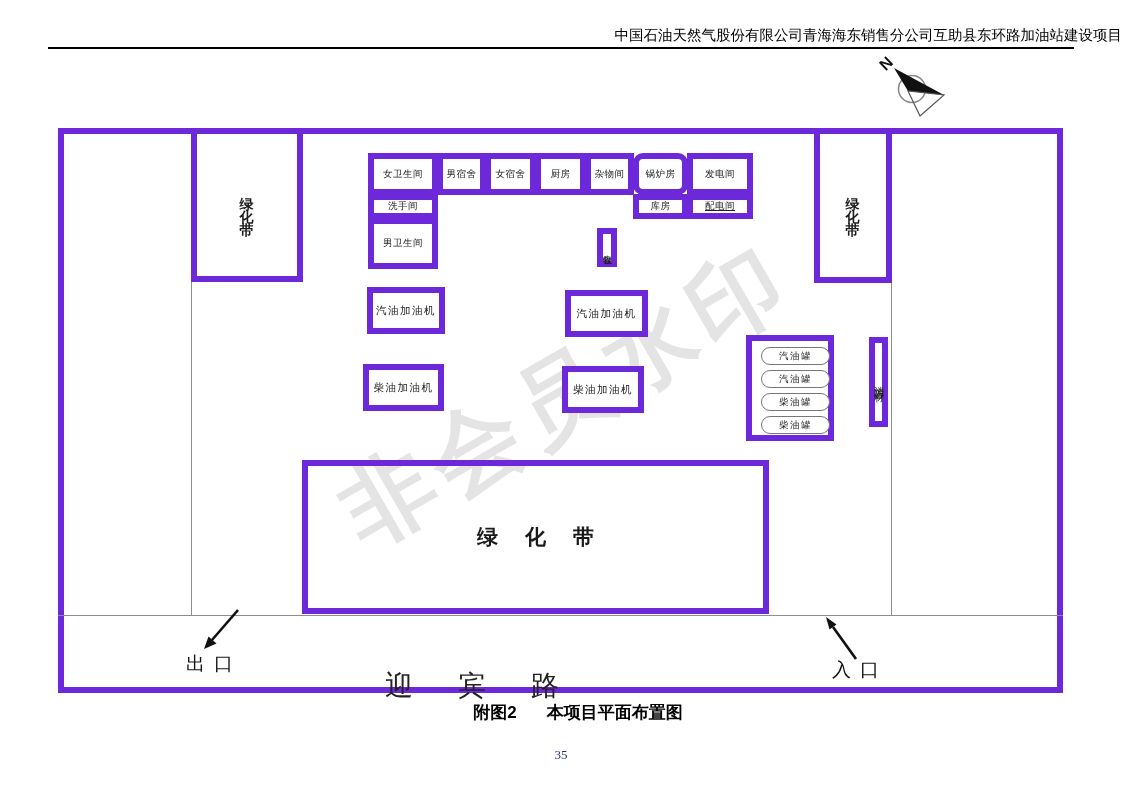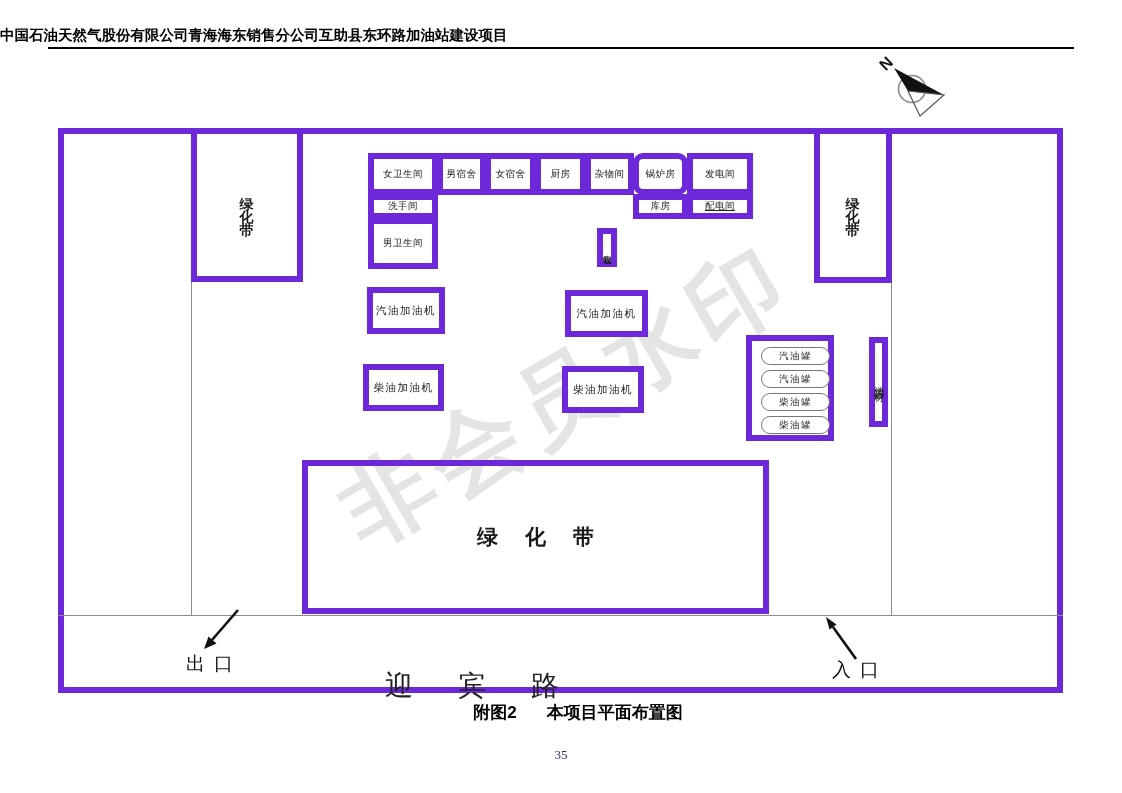--- a/index.html
+++ b/index.html
@@ -3,22 +3,22 @@
 <meta charset="utf-8">
 <style>
   * { margin:0; padding:0; box-sizing:border-box; }
   html,body { background:#fff; }
   .page {
     position:relative; width:1122px; height:793px; background:#ffffff;
     font-family:"Liberation Sans", sans-serif; color:#1a1a1a; overflow:hidden;
   }
   
   .doc-header {
-    position:absolute; top:26px; left:0; width:100%; text-align:left;
-    font-size:14.5px; font-weight:bold; color:#000;
+    position:absolute; top:26px; left:0; width:100%; text-align:right;
+    font-size:14.5px; font-weight:normal; color:#000;padding-left:33px;
   }
   .header-rule { position:absolute; top:47px; left:48px; width:1026px; height:2px; background:#000; }
 
   
   .watermark {
     position:absolute; left:295px; top:335px; width:540px; height:120px; z-index:1;
     font-size:92px; font-weight:bold; color:#e4e4e4; white-space:nowrap;
     letter-spacing:8px; transform:rotate(-30deg); transform-origin:50% 50%;
     pointer-events:none; line-height:120px; text-align:center;
   }

